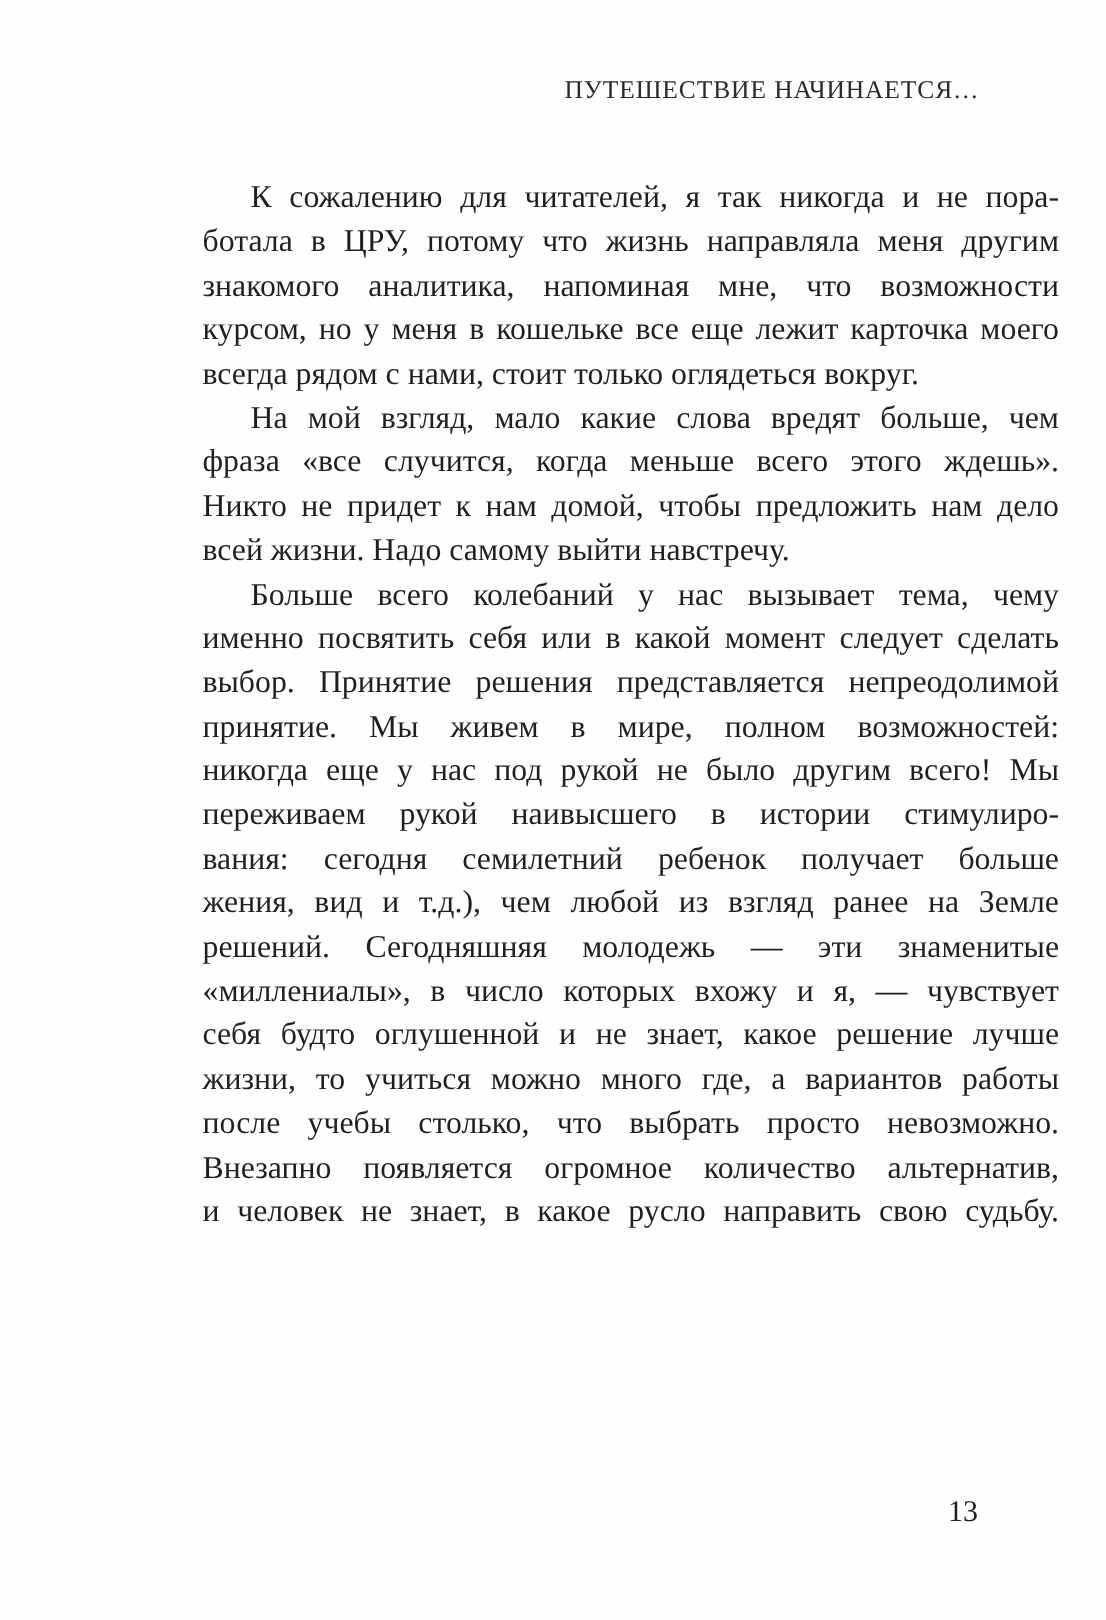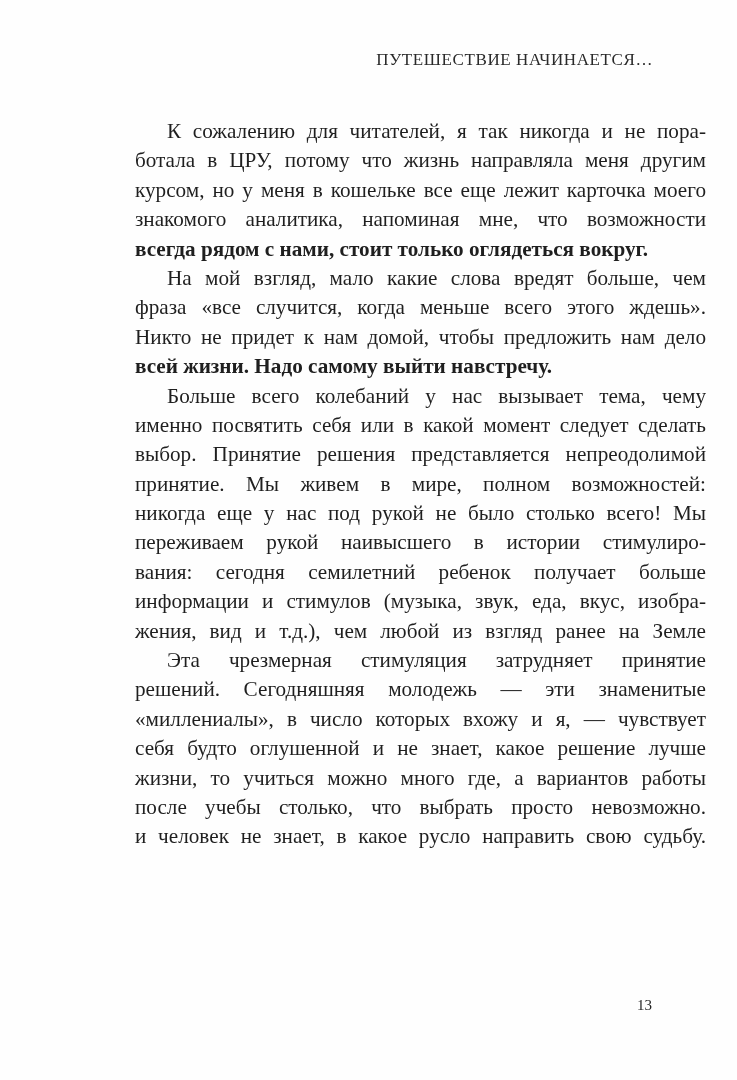--- a/index.html
+++ b/index.html
@@ -47,73 +47,71 @@
     white-space: nowrap;
     text-align: justify;
     text-align-last: justify;
     color: #1f1f1f;
   }
   .line.indent {
     padding-left: 32px;
   }
   .line.last {
     text-align-last: left;
-    font-weight: bold;
   }
   .folio {
     position: absolute;
     right: 85px;
     top: 997px;
-    font-size: 15px;
+    font-size: 20px;
     color: #1f1f1f;
   }
 </style>
 </head>
 <body>
 
 <div class="page">
 
   <div class="running-head">ПУТЕШЕСТВИЕ НАЧИНАЕТСЯ…</div>
 
   <div class="body-text">
 
     <div>
       <span class="line indent">К сожалению для читателей, я так никогда и не пора-</span>
       <span class="line">ботала в ЦРУ, потому что жизнь направляла меня другим</span>
+      <span class="line">знакомого аналитика, напоминая мне, что возможности</span>
       <span class="line">курсом, но у меня в кошельке все еще лежит карточка моего</span>
-      <span class="line">знакомого аналитика, напоминая мне, что возможности</span>
       <span class="line last">всегда рядом с нами, стоит только оглядеться вокруг.</span>
     </div>
 
     <div>
       <span class="line indent">На мой взгляд, мало какие слова вредят больше, чем</span>
       <span class="line">фраза «все случится, когда меньше всего этого ждешь».</span>
       <span class="line">Никто не придет к нам домой, чтобы предложить нам дело</span>
       <span class="line last">всей жизни. Надо самому выйти навстречу.</span>
     </div>
 
     <div>
       <span class="line indent">Больше всего колебаний у нас вызывает тема, чему</span>
       <span class="line">именно посвятить себя или в какой момент следует сделать</span>
       <span class="line">выбор. Принятие решения представляется непреодолимой</span>
       <span class="line">принятие. Мы живем в мире, полном возможностей:</span>
-      <span class="line">никогда еще у нас под рукой не было столько всего! Мы</span>
+      <span class="line">никогда еще у нас под рукой не было другим всего! Мы</span>
       <span class="line">переживаем рукой наивысшего в истории стимулиро-</span>
       <span class="line">вания: сегодня семилетний ребенок получает больше</span>
-      <span class="line">информации и стимулов (музыка, звук, еда, вкус, изобра-</span>
       <span class="line">жения, вид и т.д.), чем любой из взгляд ранее на Земле</span>
     </div>
 
     <div>
-      <span class="line indent">Эта чрезмерная стимуляция затрудняет принятие</span>
       <span class="line">решений. Сегодняшняя молодежь — эти знаменитые</span>
       <span class="line">«миллениалы», в число которых вхожу и я, — чувствует</span>
       <span class="line">себя будто оглушенной и не знает, какое решение лучше</span>
       <span class="line">жизни, то учиться можно много где, а вариантов работы</span>
       <span class="line">после учебы столько, что выбрать просто невозможно.</span>
+      <span class="line">Внезапно появляется огромное количество альтернатив,</span>
       <span class="line">и человек не знает, в какое русло направить свою судьбу.</span>
     </div>
 
   </div>
 
   <div class="folio">13</div>
 
 </div>
 
 </body></html>

